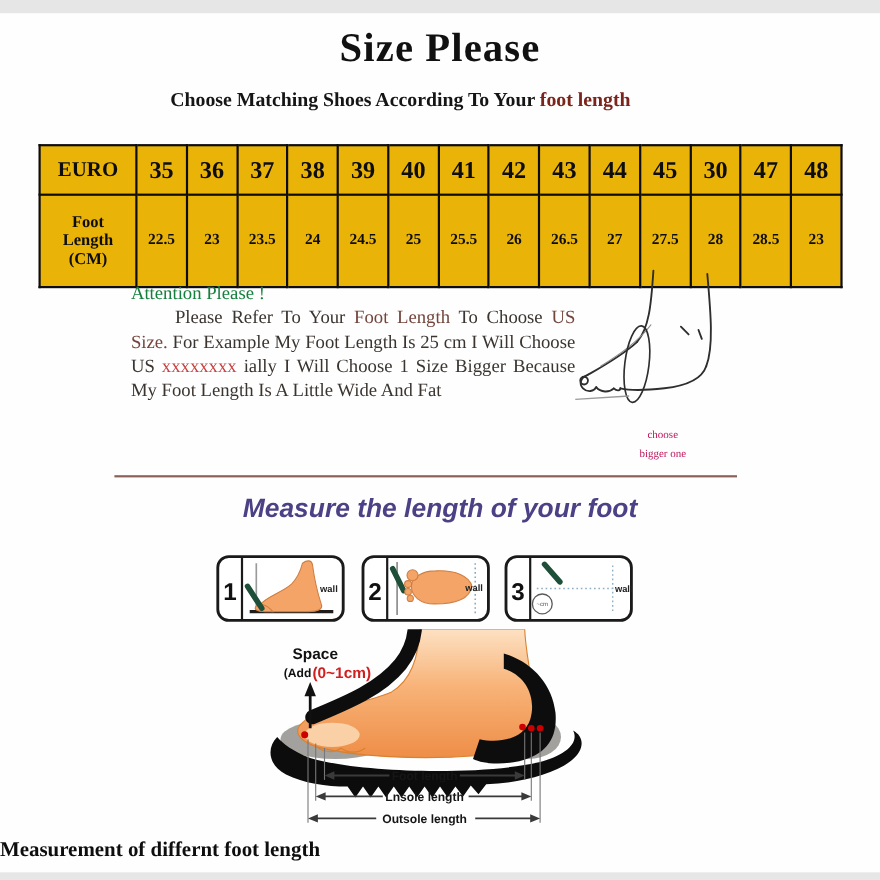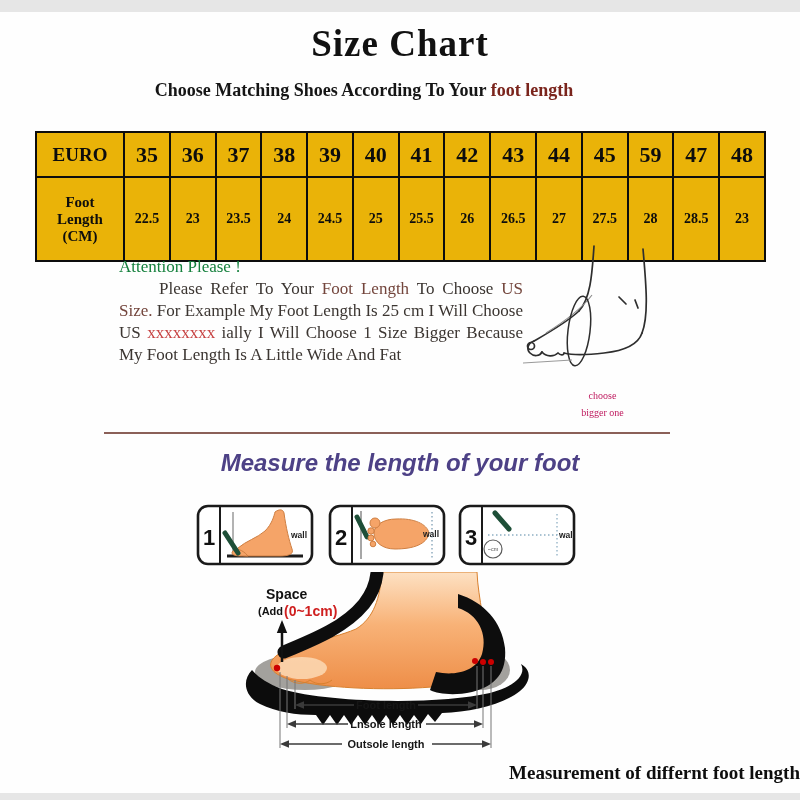--- a/index.html
+++ b/index.html
@@ -52,31 +52,31 @@
   .panel text.tiny{font-size:5.5px;fill:#555;}
 
   .big-diagram{position:absolute;left:230px;top:572px;width:360px;height:188px;}
   .big-diagram svg{display:block;width:360px;height:188px;}
   .big-diagram text{font-family:"Liberation Sans",sans-serif;font-weight:bold;}
   .big-diagram text.mlabel{font-size:11px;fill:#161616;}
   .big-diagram text.space1{font-size:14px;fill:#111;}
   .big-diagram text.space2{font-size:11px;fill:#111;}
   .big-diagram text.space3{font-size:14px;fill:#cf1f1f;}
 
-  .caption{position:absolute;top:762px;left:0;width:800px;text-align:right;
+  .caption{position:absolute;top:762px;left:0;width:800px;text-align:left;
            font-size:19px;font-weight:bold;color:#0e0e0e;}
 </style>
 </head>
 <body>
 
 <div class="stage">
   <div class="band top"></div>
   <div class="band bottom"></div>
 
-  <div class="title">Size Chart</div>
+  <div class="title">Size Please</div>
 
   <div class="subtitle"><span>Choose Matching Shoes According To Your </span><span class="accent">foot length</span></div>
 
   <table class="size-table">
     <colgroup>
       <col class="c0">
         <col>
         <col>
         <col>
         <col>
@@ -98,21 +98,21 @@
       <td>36</td>
       <td>37</td>
       <td>38</td>
       <td>39</td>
       <td>40</td>
       <td>41</td>
       <td>42</td>
       <td>43</td>
       <td>44</td>
       <td>45</td>
-      <td>59</td>
+      <td>30</td>
       <td>47</td>
       <td>48</td>
     </tr>
     <tr class="r2">
       <th>Foot Length (CM)</th>
       <td>22.5</td>
       <td>23</td>
       <td>23.5</td>
       <td>24</td>
       <td>24.5</td>

